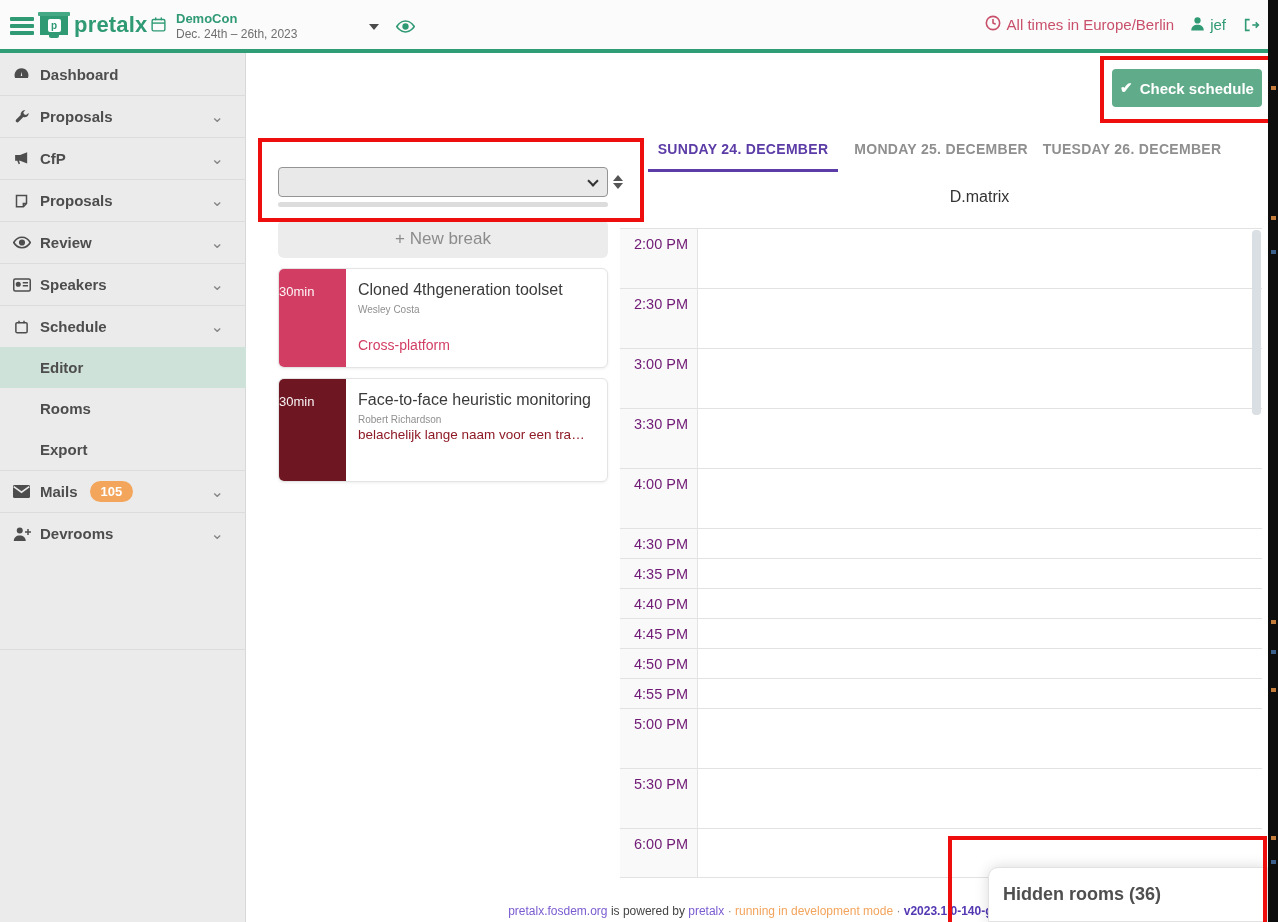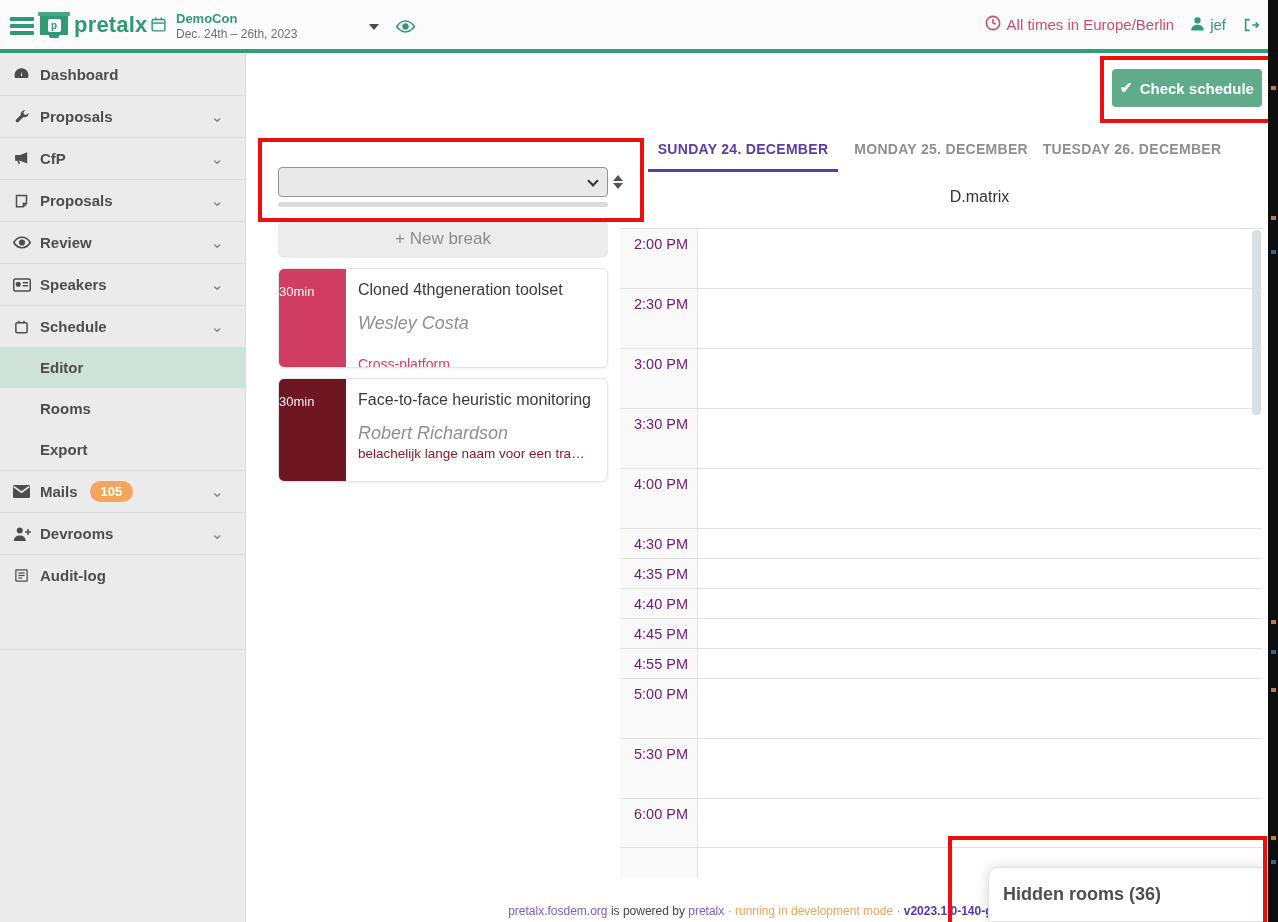--- a/index.html
+++ b/index.html
@@ -57,21 +57,21 @@
   .sort-toggle { position:absolute; left:611px; top:172px; width:14px; height:20px; cursor:pointer; display:flex; flex-direction:column; align-items:center; justify-content:center; gap:2px; }
   .sort-toggle .t-up { width:0;height:0;border-left:5px solid transparent;border-right:5px solid transparent;border-bottom:6px solid #555; }
   .sort-toggle .t-dn { width:0;height:0;border-left:5px solid transparent;border-right:5px solid transparent;border-top:6px solid #555; }
   .thin-track { position:absolute; left:278px; top:202px; width:330px; height:5px; background:#dcdcdc; border-radius:3px; cursor:pointer; }
   .new-break { position:absolute; left:278px; top:220px; width:330px; height:38px; background:#ececec; border:none; border-radius:6px; color:#8c8c8c; font-size:17px; font-family:"Liberation Sans",sans-serif; cursor:pointer; }
 
   .card { position:absolute; left:278px; width:330px; display:flex; background:#fff; border:1px solid #e4e4e4; border-radius:6px; box-shadow:0 1px 3px rgba(0,0,0,.07); overflow:hidden; cursor:grab; }
   .card .dur { width:67px; flex:none; color:rgba(255,255,255,.95); font-size:13px; padding-top:15px; }
   .card .body { flex:1; min-width:0; padding:9px 12px 0 12px; }
   .card .title { font-size:16px; color:#3a3a3a; line-height:1.45; }
-  .card .speaker { font-size:18px; color:#8f8f8f; margin-top:12px;font-style:italic; }
+  .card .speaker { font-size:10px; color:#8f8f8f; margin-top:3px; }
   .card .track { font-size:14px; margin-top:22px; white-space:nowrap; overflow:hidden; text-overflow:ellipsis; }
   .card.c2 .track { margin-top:2px; font-size:13.5px; }
 
   
   .timecol-bg { position:absolute; left:620px; top:228px; width:77px; height:650px; background:#f9f9f9; }
   .grid-vline { position:absolute; left:697px; top:228px; width:1px; height:650px; background:#e3e3e3; }
   .grid { position:absolute; left:620px; top:228px; width:642px; }
   .trow { border-top:1px solid #e2e2e2; position:relative; }
   .trow.h60 { height:60px; } .trow.h30 { height:30px; } .trow.last { height:50px; border-bottom:1px solid #e2e2e2; }
   .trow .tl { position:absolute; left:14px; top:7px; font-size:14.5px; color:#701a75; }
@@ -249,31 +249,20 @@
     <span class="ic">
         <svg width="18" height="15" viewBox="0 0 24 20" fill="currentColor">
           <circle cx="9" cy="6" r="4"></circle>
           <path d="M1 20c0-5 3.5-7.5 8-7.5S17 15 17 20z"></path>
           <path d="M19 4h2v3h3v2h-3v3h-2V9h-3V7h3z"></path>
         </svg>
       </span>
     <span class="lbl">Devrooms</span>
     <span class="chev">⌄</span>
   </div>
-  <div class="side-row" style="top:501px">
-    <span class="ic">
-        <svg width="15" height="15" viewBox="0 0 24 24" fill="none" stroke="currentColor" stroke-width="2">
-          <rect x="3" y="3" width="18" height="18" rx="1"></rect>
-          <line x1="7" y1="8" x2="17" y2="8"></line>
-          <line x1="7" y1="12" x2="17" y2="12"></line>
-          <line x1="7" y1="16" x2="13" y2="16"></line>
-        </svg>
-      </span>
-    <span class="lbl">Audit-log</span>
-  </div>
   <div class="side-endline"></div>
 </div>
 
 <button class="check-btn">
   <span>✔</span>
   <span>Check schedule</span>
 </button>
 <div class="redbox" style="left:1100px; top:56px; width:172px; height:67px;"></div>
 
 <div class="tab active" style="left:648px; width:190px;">SUNDAY 24. DECEMBER</div>
@@ -334,20 +323,23 @@
       <span class="tl">4:30 PM</span>
     </div>
   <div class="trow h30">
       <span class="tl">4:35 PM</span>
     </div>
   <div class="trow h30">
       <span class="tl">4:40 PM</span>
     </div>
   <div class="trow h30">
       <span class="tl">4:45 PM</span>
+    </div>
+  <div class="trow h30">
+      <span class="tl">4:50 PM</span>
     </div>
   <div class="trow h30">
       <span class="tl">4:55 PM</span>
     </div>
   <div class="trow h60">
       <span class="tl">5:00 PM</span>
     </div>
   <div class="trow h60">
       <span class="tl">5:30 PM</span>
     </div>

